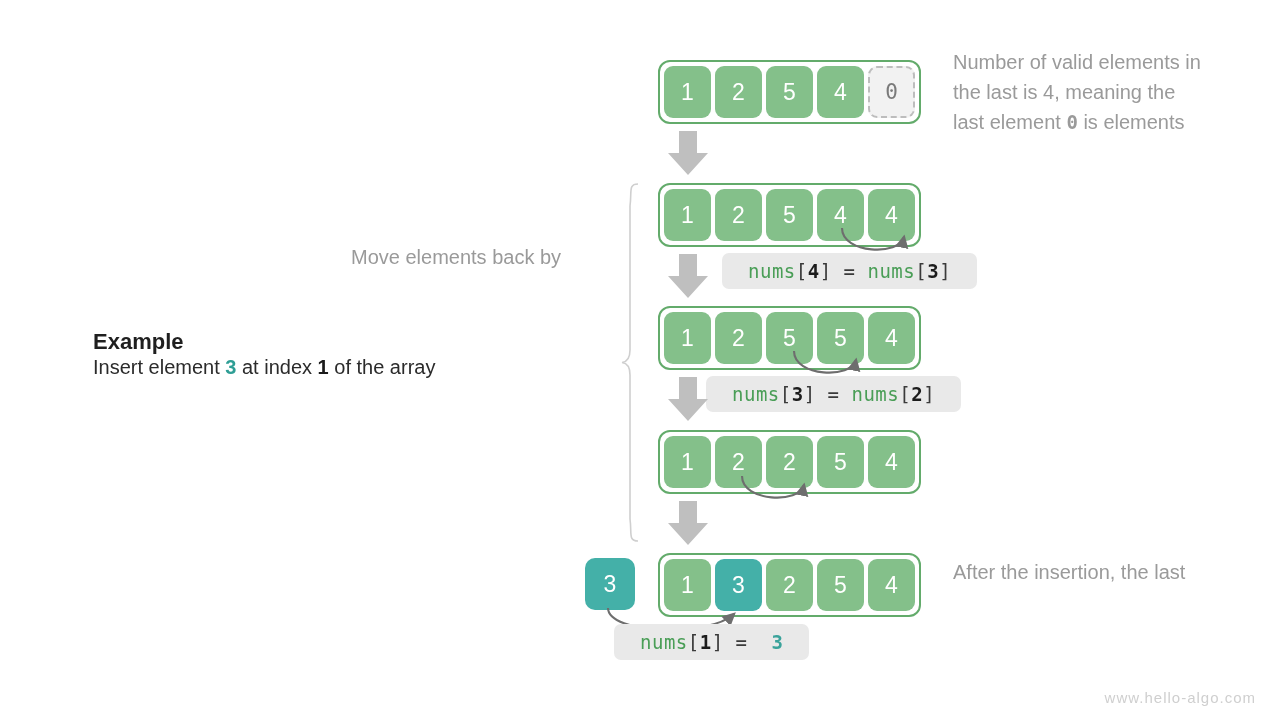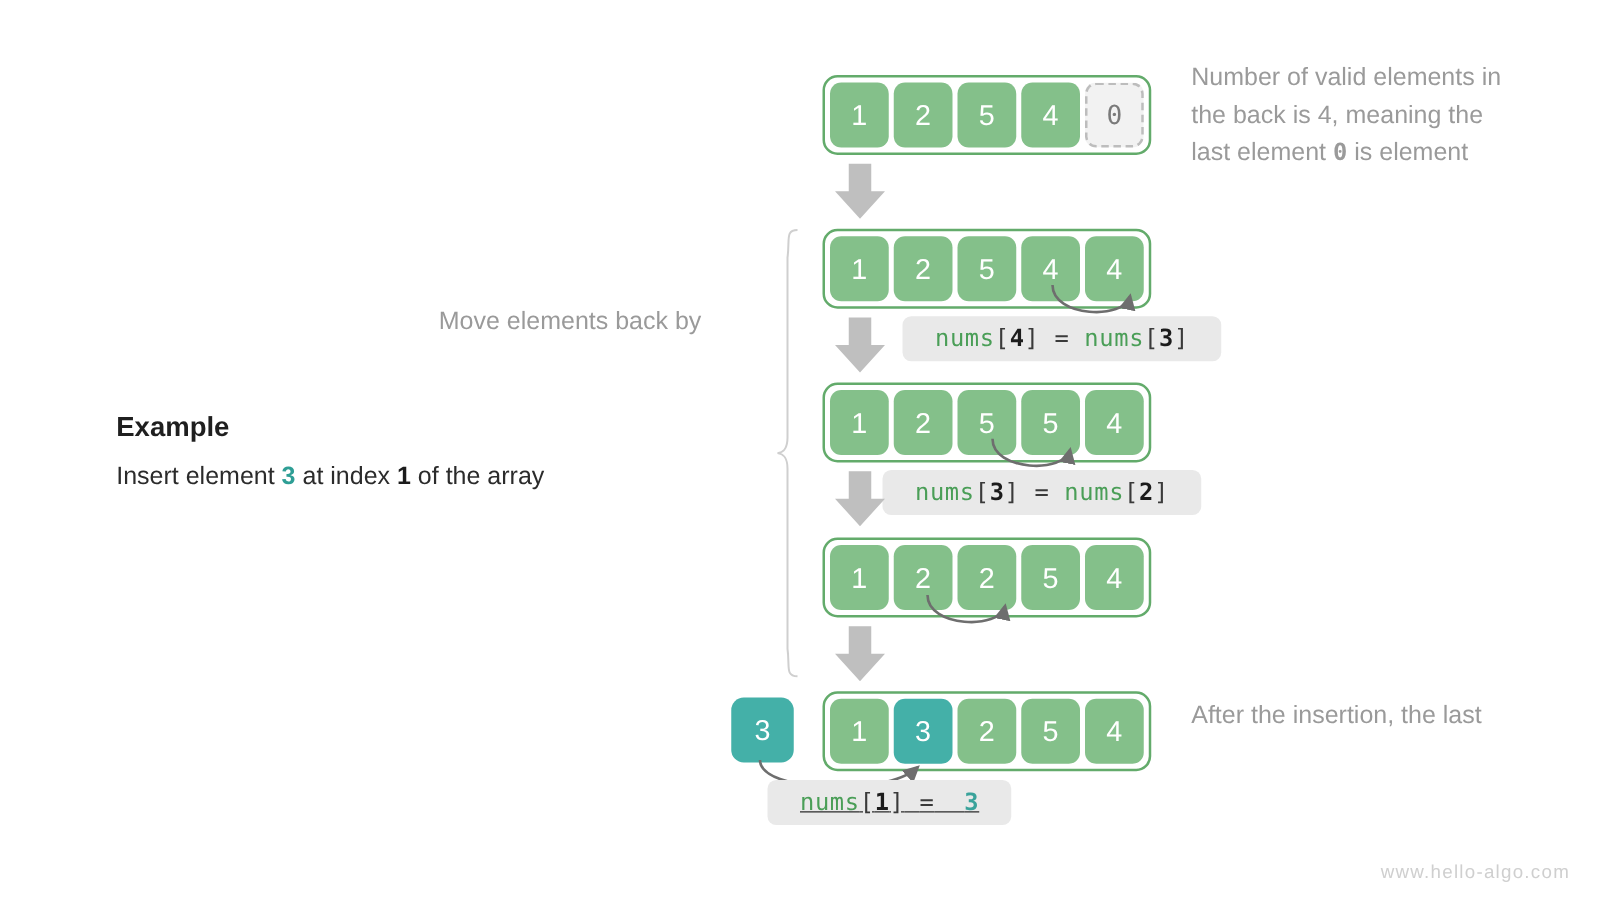--- a/index.html
+++ b/index.html
@@ -107,21 +107,21 @@
     letter-spacing:1px;
   }
   svg{overflow:visible;}
 </style>
 </head>
 <body>
 
 <div class="stage">
 
   <div class="ex-title" style="left:93px;top:329px;">Example</div>
-  <div class="ex-body" style="left:93px;top:370px;">
+  <div class="ex-body" style="left:93px;top:356px;">
     <span>Insert element </span><span class="teal">3</span><span> at index </span><span class="blk">1</span><span> of the array</span>
   </div>
 
   <div class="note" style="left:351px;top:242px;">
     <div>Move elements back by</div>
   </div>
 
   <svg class="abs" style="left:620px;top:180px;" width="26" height="365">
     <path d="M 18 4 C 8 4 12 12 10 26 L 10 170 C 10 180 6 182 2 182.5 C 6 183 10 185 10 195 L 10 339 C 12 353 8 361 18 361" fill="none" stroke="#cfcfcf" stroke-width="1.6"></path>
   </svg>
@@ -129,23 +129,23 @@
   <div class="array" style="left:658px;top:60px;">
     <div class="cell">1</div>
     <div class="cell">2</div>
     <div class="cell">5</div>
     <div class="cell">4</div>
     <div class="cell invalid">0</div>
   </div>
 
   <div class="note" style="left:953px;top:47px;">
     <div>Number of valid elements in</div>
-    <div>the back is 4, meaning the</div>
+    <div>the last is 4, meaning the</div>
     <div>
-      <span>last element </span><span class="mono">0</span><span> is element</span>
+      <span>last element </span><span class="mono">0</span><span> is elements</span>
     </div>
   </div>
 
   <svg class="abs" style="left:668px;top:131px;" width="42" height="48">
     <path d="M 11 0 L 29 0 L 29 22 L 40 22 L 20 44 L 0 22 L 11 22 Z" fill="#bfbfbf"></path>
   </svg>
 
   <div class="array" style="left:658px;top:183px;">
     <div class="cell">1</div>
     <div class="cell">2</div>
@@ -230,21 +230,21 @@
 
   <svg class="abs" style="left:604px;top:608px;" width="150" height="40">
     <defs>
       <marker id="ah4" markerWidth="7" markerHeight="7" refX="5.2" refY="3.2" orient="auto">
         <path d="M0,0 L6.4,3.2 L0,6.4 z" fill="#6e6e6e"></path>
       </marker>
     </defs>
     <path d="M 4 0 C 4 26 104 30 130 6" fill="none" stroke="#6e6e6e" stroke-width="2.1" marker-end="url(#ah4)"></path>
   </svg>
 
-  <div class="code" style="left:614px;top:624px;text-decoration:underline;">
+  <div class="code" style="left:614px;top:624px;">
     <span class="nm">nums</span><span class="br">[</span><span class="idx">1</span><span class="br">]</span>&nbsp;<span class="eq">=</span>&nbsp;&nbsp;<span class="tealv">3</span>
   </div>
 
   <div class="note" style="left:953px;top:557px;">
     <div>After the insertion, the last</div>
   </div>
 
   <div class="watermark">www.hello-algo.com</div>
 
 </div>

